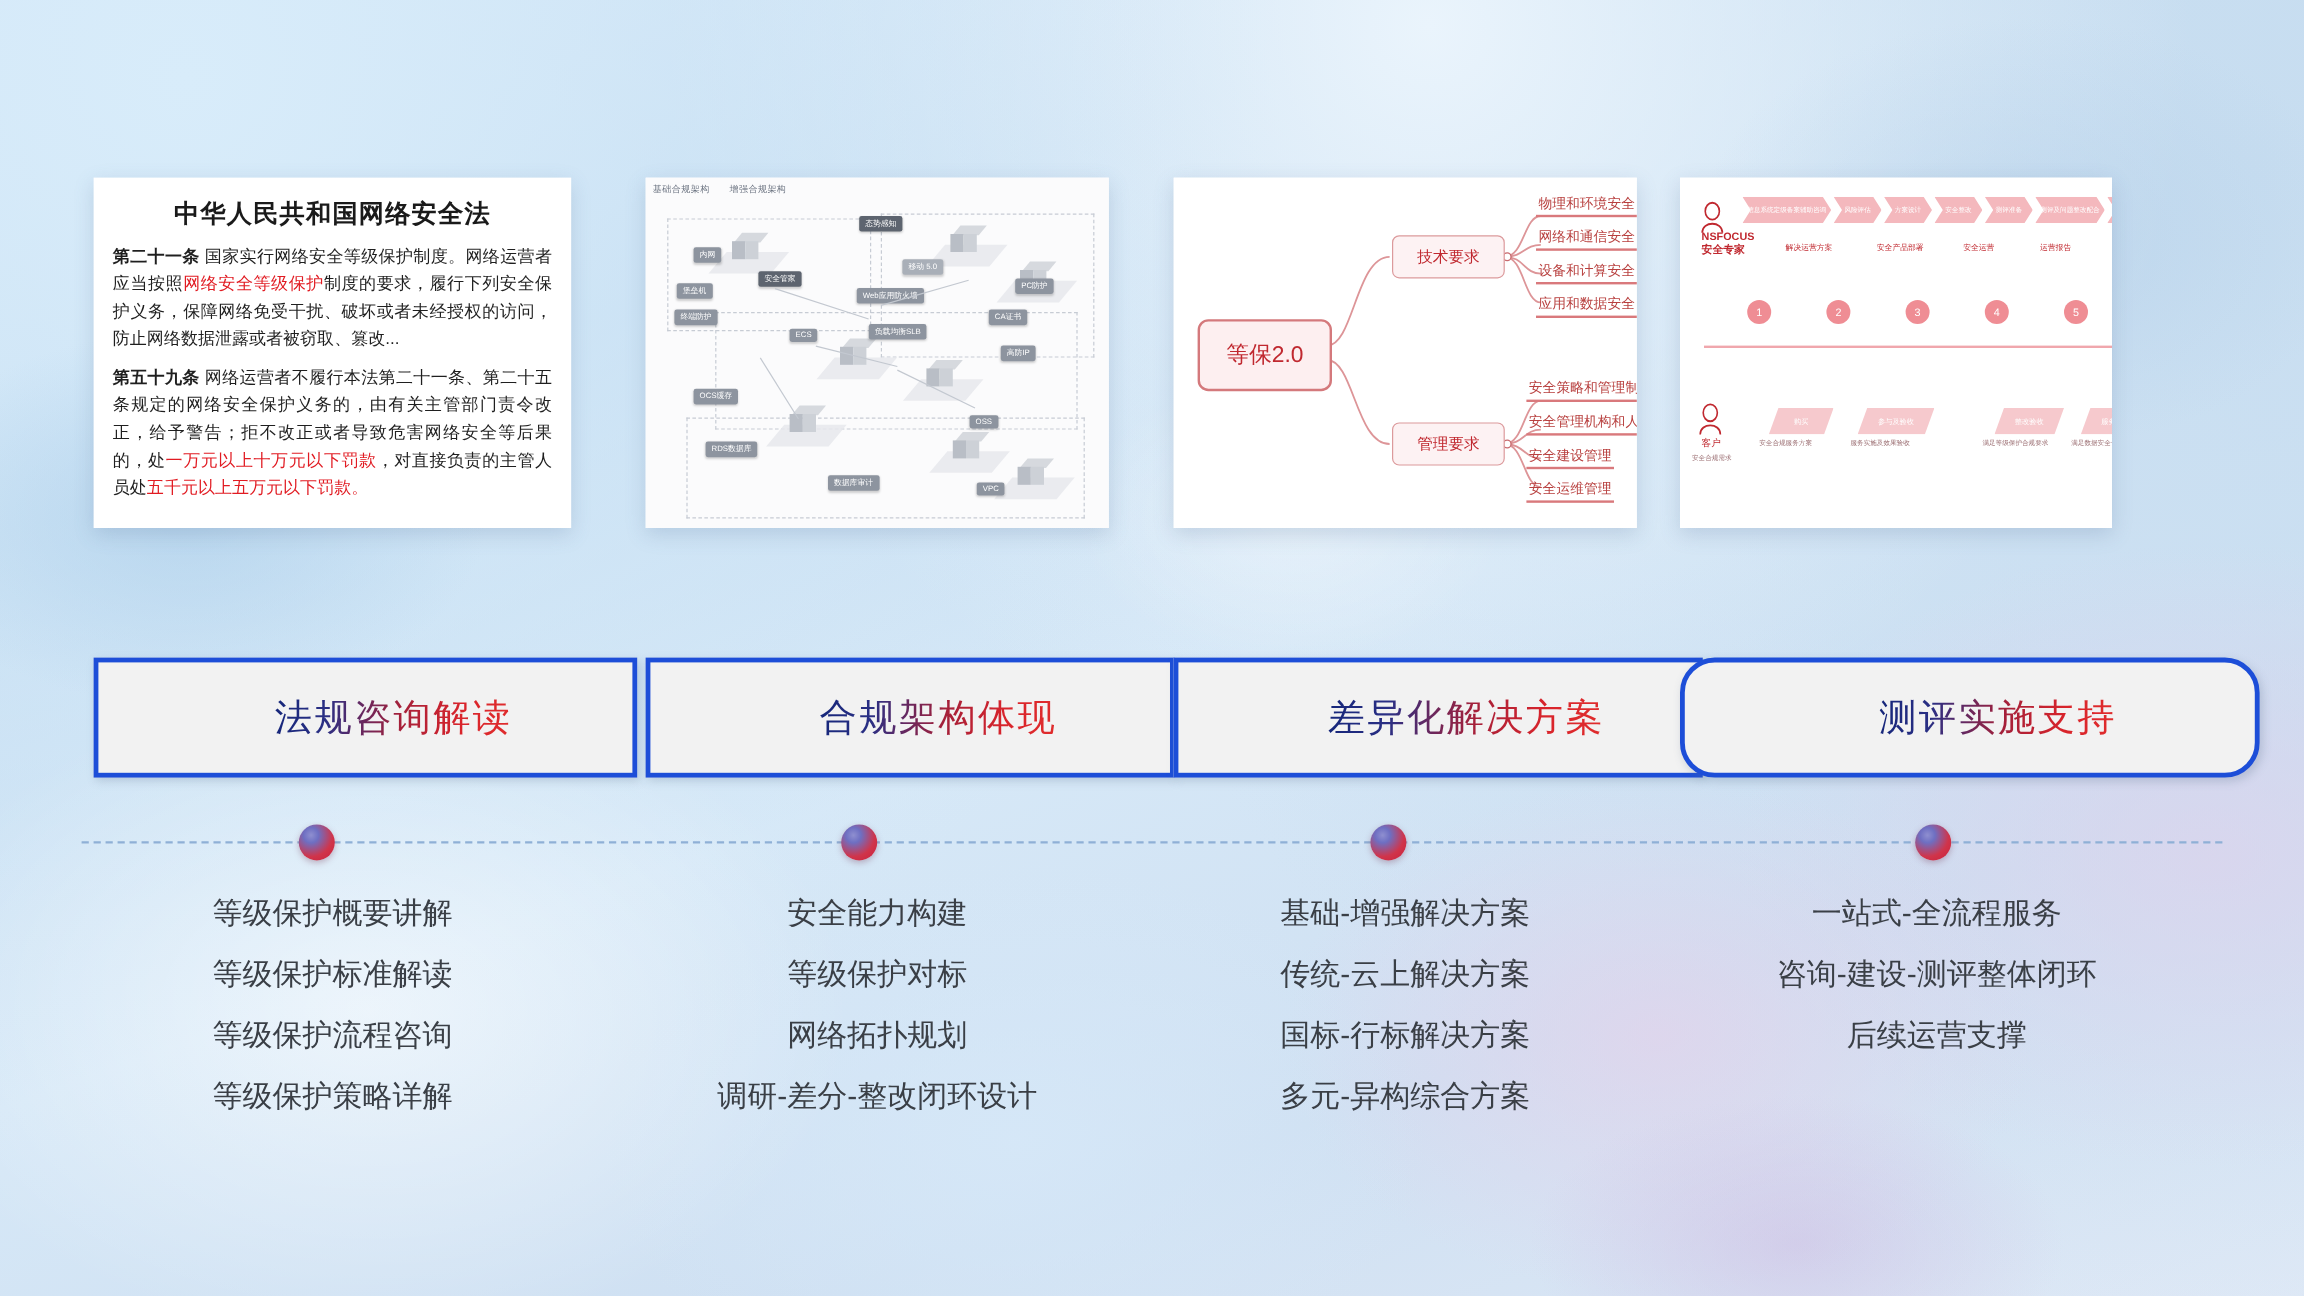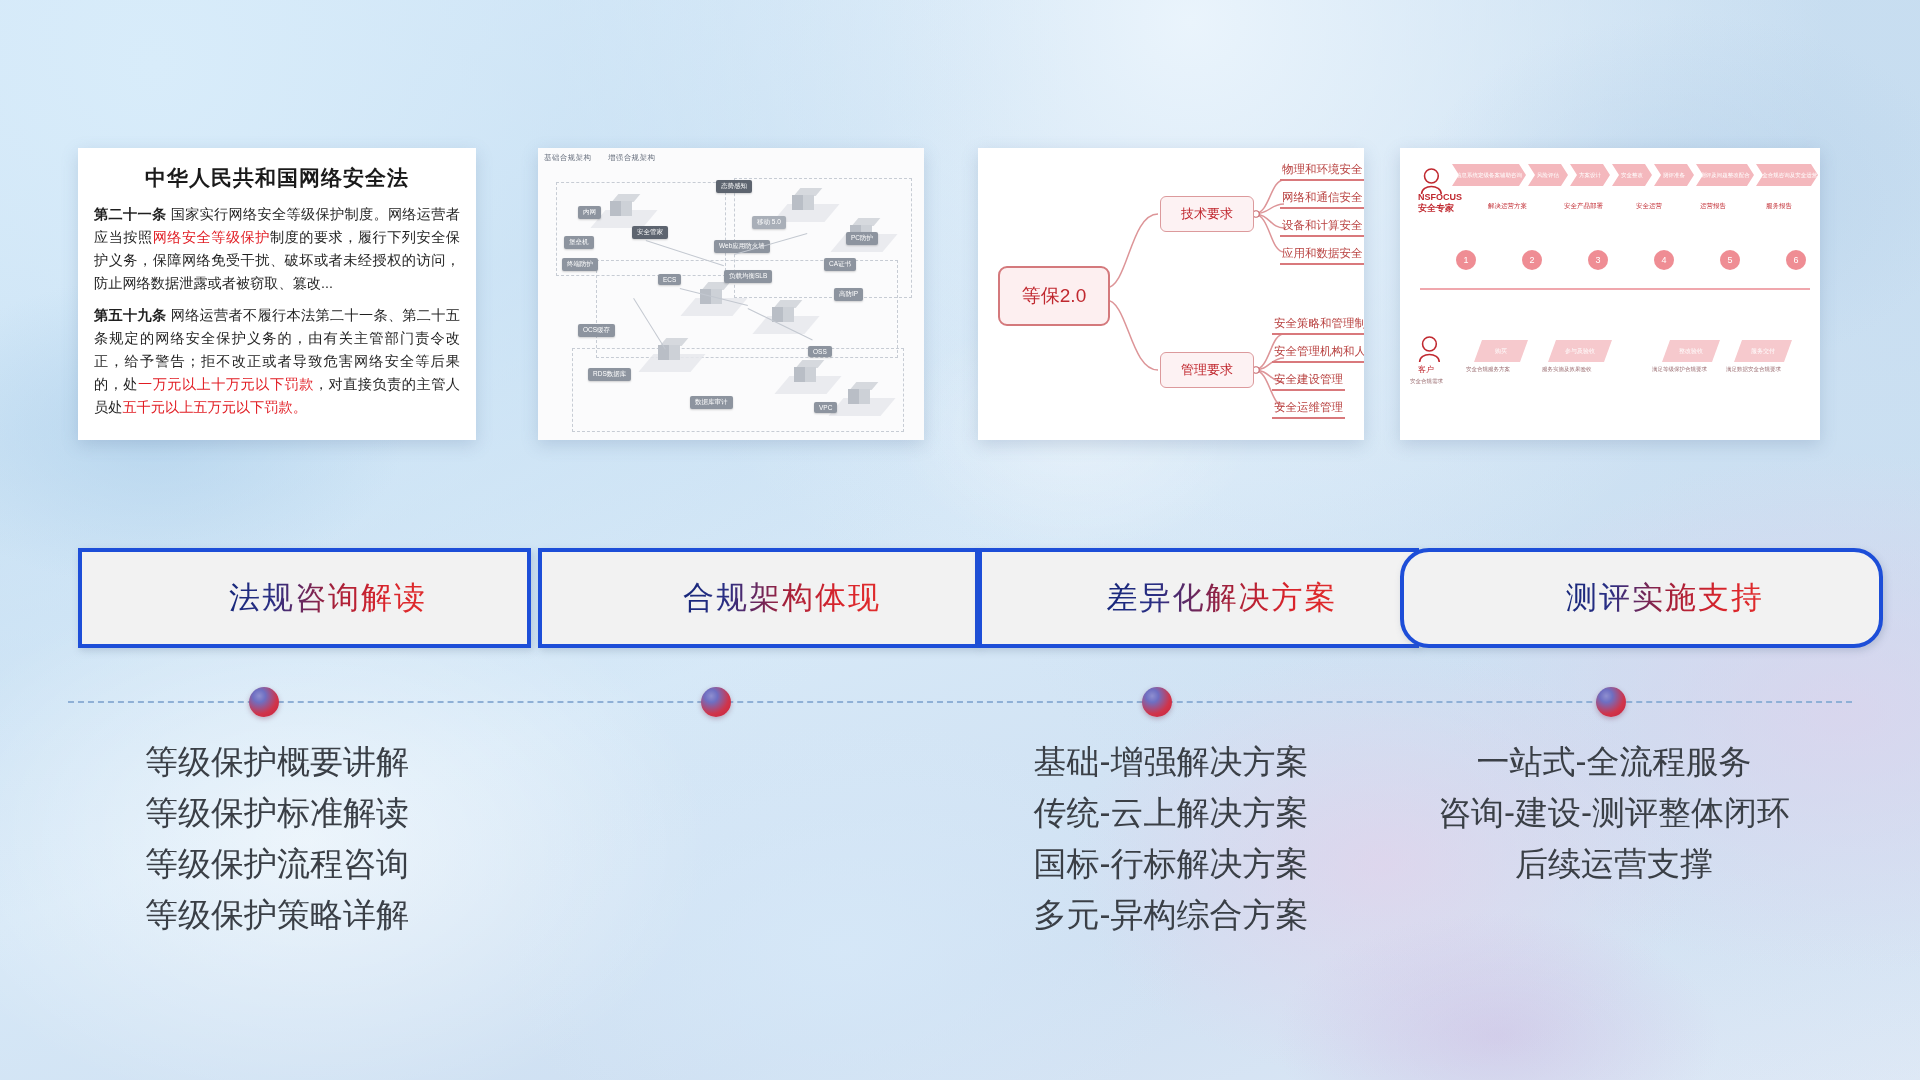--- a/index.html
+++ b/index.html
@@ -34,21 +34,21 @@
   
   .cards{position:absolute;left:0;top:148px;width:1920px;height:295px;}
   .card{
     position:absolute;top:0;height:292px;background:#fff;
     box-shadow:0 5px 16px rgba(80,110,150,0.22);
     overflow:hidden;
   }
   .card.c1{left:78px;width:398px;}
   .card.c2{left:538px;width:386px;}
   .card.c3{left:978px;width:386px;}
-  .card.c4{left:1400px;width:420px;}
+  .card.c4{left:1400px;width:360px;}
 
   
   .law{padding:14px 16px 8px 16px;box-sizing:border-box;height:100%;border-radius:27px;}
   .law h1{
     margin:2px 0 11px 0;font-size:21px;font-weight:bold;text-align:center;color:#1a1a1a;
     letter-spacing:1px;
   }
   .law p{margin:0 0 9px 0;font-size:14.2px;line-height:1.62;color:#1f1f1f;text-align:justify;}
   .law b{font-weight:bold;}
   .law .red{color:#e11b22;}
@@ -151,21 +151,21 @@
   .dot.d3{left:1142px;}
   .dot.d4{left:1596px;}
 
   
   .lists{position:absolute;left:0;top:736px;width:1920px;height:260px;}
   .lcol{position:absolute;top:0;text-align:center;}
   .lcol.l1{left:78px;width:398px;}
   .lcol.l2{left:538px;width:386px;}
   .lcol.l3{left:978px;width:386px;}
   .lcol.l4{left:1400px;width:428px;}
-  .lcol div{font-size:33px;color:#3a3f46;line-height:51px;white-space:nowrap;}
+  .lcol div{font-size:25px;color:#3a3f46;line-height:51px;white-space:nowrap;}
 </style>
 </head>
 <body>
 
 <div id="bg">
   <div class="bg-layer g1"></div>
   <div class="bg-layer g2"></div>
   <div class="bg-layer g3"></div>
 </div>
 
@@ -391,20 +391,26 @@
     <div class="dot d4"></div>
   </div>
 
   <div class="lists">
     <div class="lcol l1">
       <div>等级保护概要讲解</div>
       <div>等级保护标准解读</div>
       <div>等级保护流程咨询</div>
       <div>等级保护策略详解</div>
     </div>
+    <div class="lcol l2">
+      <div>安全能力构建</div>
+      <div>等级保护对标</div>
+      <div>网络拓扑规划</div>
+      <div>调研-差分-整改闭环设计</div>
+    </div>
     <div class="lcol l3">
       <div>基础-增强解决方案</div>
       <div>传统-云上解决方案</div>
       <div>国标-行标解决方案</div>
       <div>多元-异构综合方案</div>
     </div>
     <div class="lcol l4">
       <div>一站式-全流程服务</div>
       <div>咨询-建设-测评整体闭环</div>
       <div>后续运营支撑</div>

